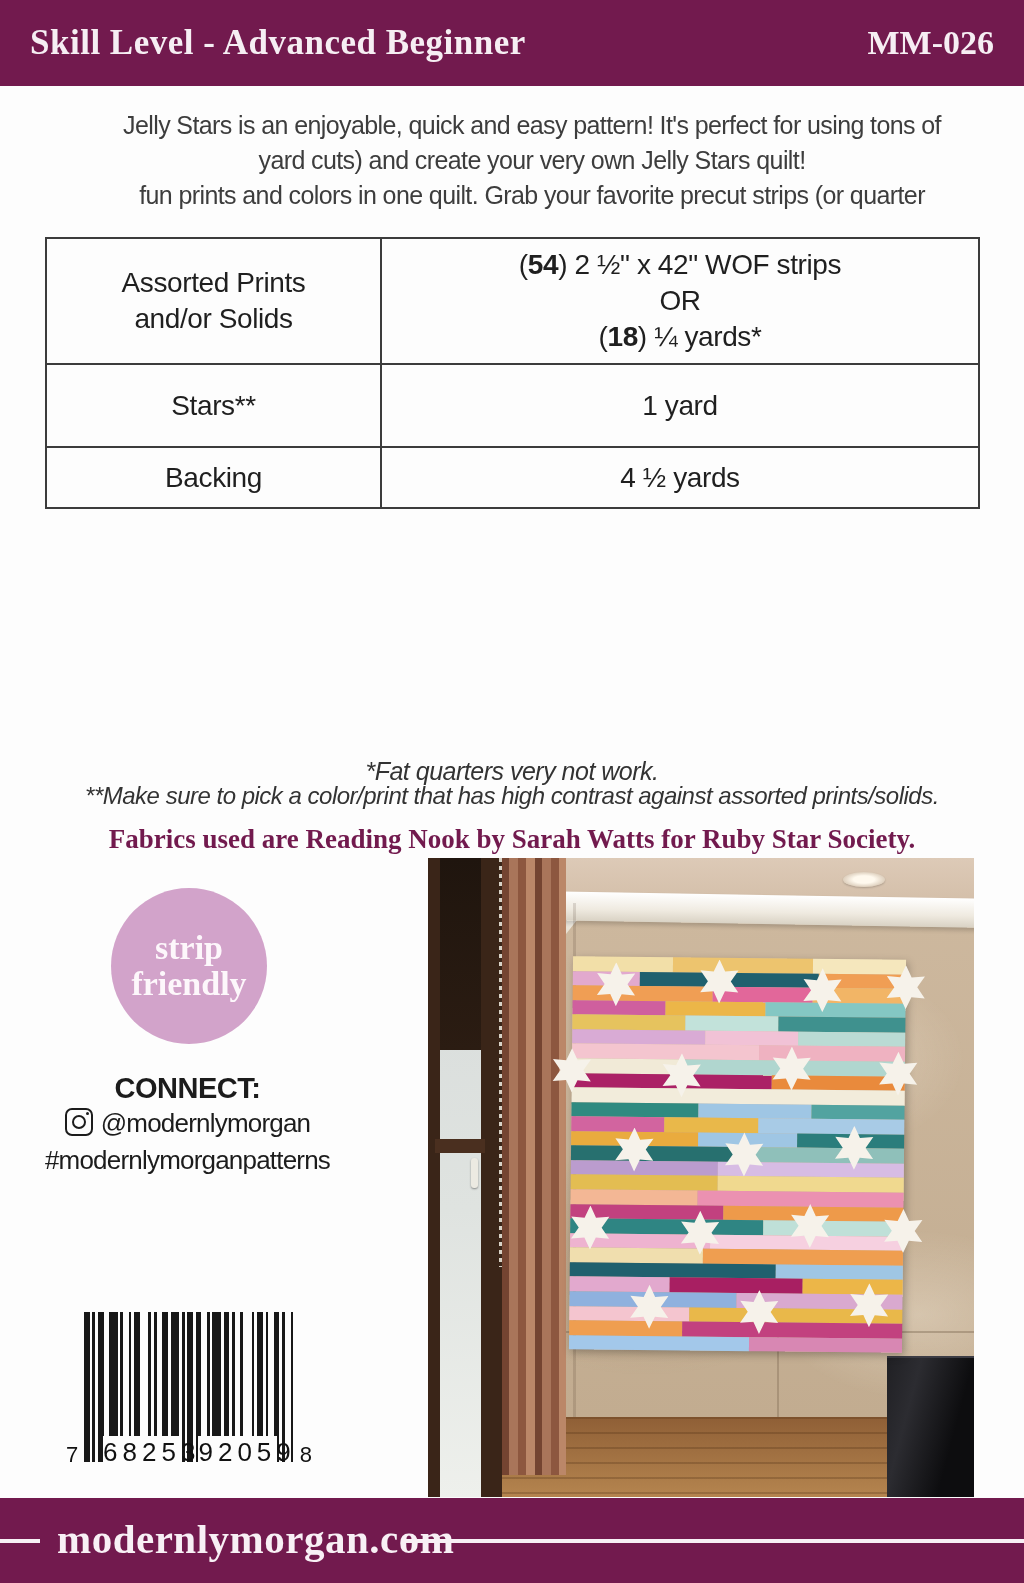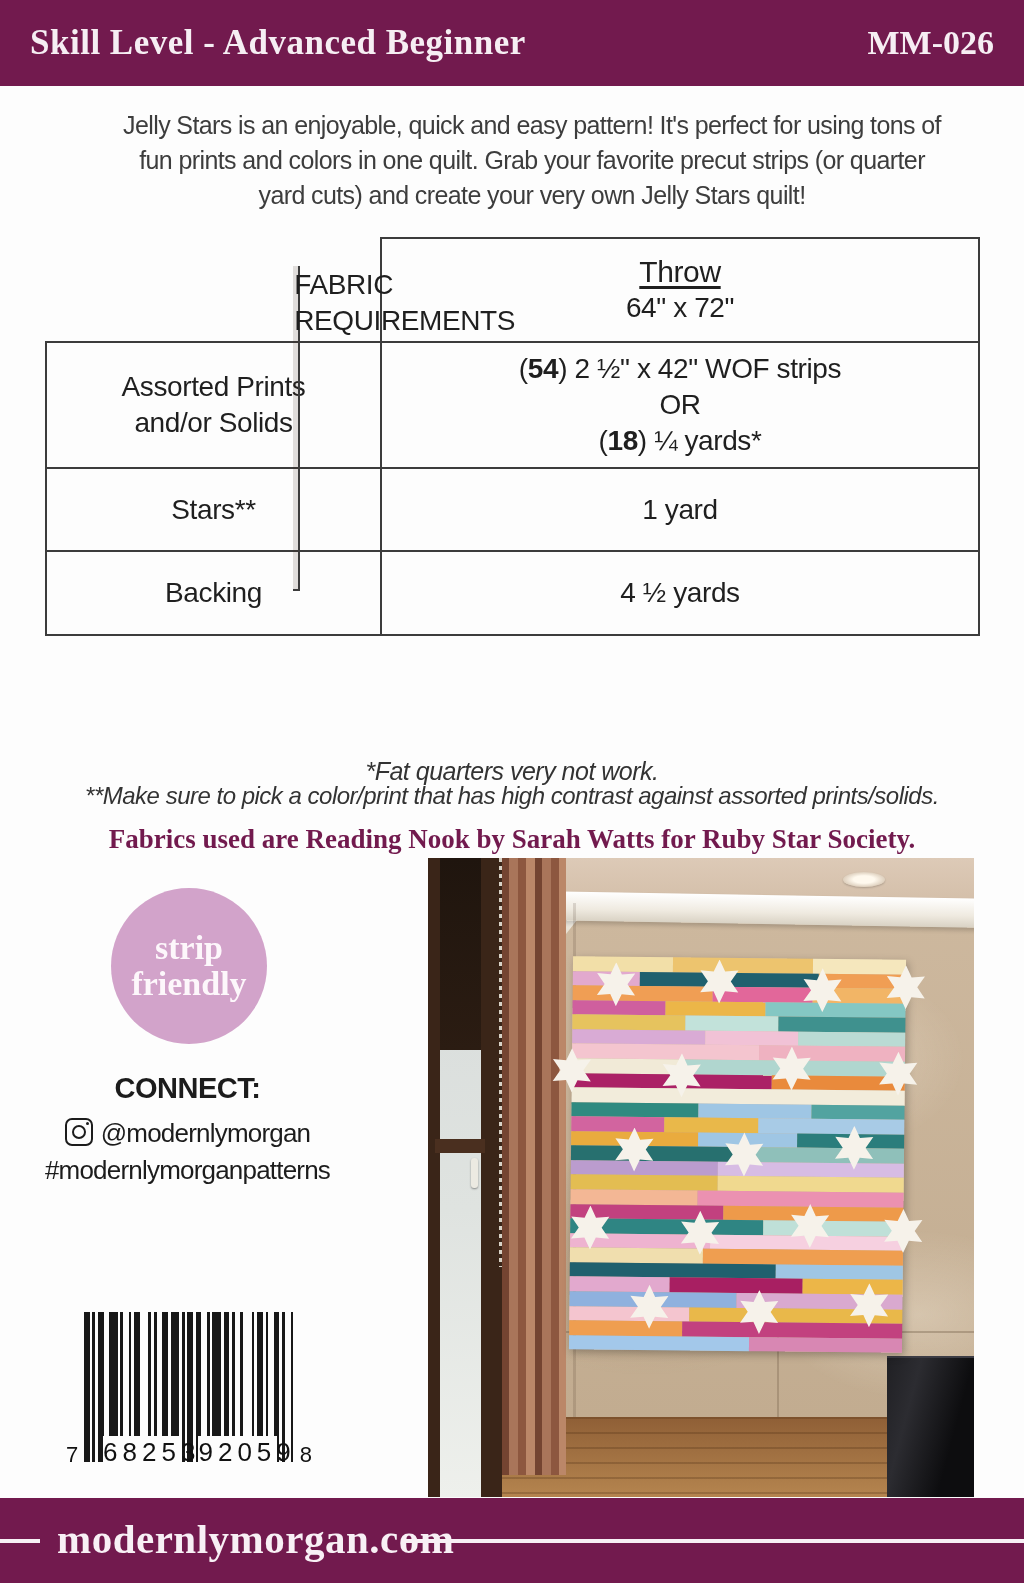--- a/index.html
+++ b/index.html
@@ -18,39 +18,39 @@
   
   .req-table{position:absolute;left:45px;top:237px;width:935px;border-collapse:collapse;
              table-layout:fixed;color:#1f1f1f;}
   .req-table td{border:2px solid #3c3c3c;text-align:center;vertical-align:middle;
                 font-size:28px;line-height:36px;letter-spacing:-.4px;}
   .req-table col.c1{width:335px;}
   td.corner{border-top:none;border-left:none;}
   .row-head{height:104px;}
   .row-1{height:126px;}
   .row-2{height:83px;}
-  .row-3{height:84px;}
+  .row-3{height:61px;}
   .row-4{height:76px;}
   .throw-title{font-size:30px;text-decoration:underline;text-underline-offset:4px;}
   .bnum{font-weight:bold;}
   
   .fn{position:absolute;width:100%;text-align:center;font-style:italic;color:#333;
       font-size:25px;letter-spacing:-.5px;white-space:nowrap;}
   .fn1{top:757px;}
   .fn2{top:782px;font-size:24px;}
   .credit{position:absolute;top:824px;width:100%;text-align:center;white-space:nowrap;
           font-family:"Liberation Serif",serif;font-weight:bold;font-size:27px;
           color:var(--plum,#721a4e);}
   
   .badge{position:absolute;left:111px;top:888px;width:156px;height:156px;border-radius:50%;
          background:var(--badge-pink,#d2a3ca);display:flex;flex-direction:column;
          align-items:center;justify-content:center;color:#fdf7fb;
          font-family:"Liberation Serif",serif;font-weight:bold;font-size:34px;line-height:36px;}
   .connect{position:absolute;left:25px;top:1072px;width:325px;text-align:center;color:#1c1c1c;}
-  .connect .heading{font-size:29px;font-weight:bold;letter-spacing:-.5px;margin-bottom:10px;}
+  .connect .heading{font-size:29px;font-weight:bold;letter-spacing:-.5px;}
   .connect .line{font-size:26px;letter-spacing:-.8px;line-height:37px;white-space:nowrap;}
   .ig{display:inline-block;position:relative;width:24px;height:24px;border:2.5px solid #1c1c1c;
       border-radius:7px;vertical-align:-4px;margin-right:8px;}
   .ig::before{content:"";position:absolute;left:5px;top:5px;width:10px;height:10px;
       border:2.5px solid #1c1c1c;border-radius:50%;}
   .ig::after{content:"";position:absolute;right:2px;top:2px;width:3px;height:3px;
       border-radius:50%;background:#1c1c1c;}
   .copyright{position:absolute;left:25px;top:1234px;width:325px;text-align:center;color:#161616;
              font-size:23px;font-weight:bold;line-height:33px;letter-spacing:-.6px;white-space:nowrap;}
   
@@ -131,40 +131,30 @@
 
 <div class="page" style="--plum: #721a4e; --badge-pink: #d2a3ca;">
 
   <header class="topbar">
     <span class="skill">Skill Level - Advanced Beginner</span>
     <span class="code">MM-026</span>
   </header>
 
   <div class="intro">
     <div>Jelly Stars is an enjoyable, quick and easy pattern!  It's perfect for using tons of</div>
+    <div>yard cuts) and create your very own Jelly Stars quilt!</div>
     <div>fun prints and colors in one quilt.  Grab your favorite precut strips (or quarter</div>
-    <div>yard cuts) and create your very own Jelly Stars quilt!</div>
   </div>
 
   <table class="req-table">
     <colgroup>
         <col class="c1">
         <col>
       </colgroup>
     <tbody>
-        <tr class="row-head">
-      <td class="corner">
-        <div>FABRIC</div>
-        <div>REQUIREMENTS</div>
-      </td>
-      <td>
-        <div class="throw-title">Throw</div>
-        <div>64" x 72"</div>
-      </td>
-    </tr>
     <tr class="row-1">
       <td>
         <div>Assorted Prints</div>
         <div>and/or Solids</div>
       </td>
       <td>
         <div><span>(</span><span class="bnum">54</span><span>) 2 ½" x 42" WOF strips</span></div>
         <div>OR</div>
         <div><span>(</span><span class="bnum">18</span><span>) ¼ yards*</span></div>
       </td>

